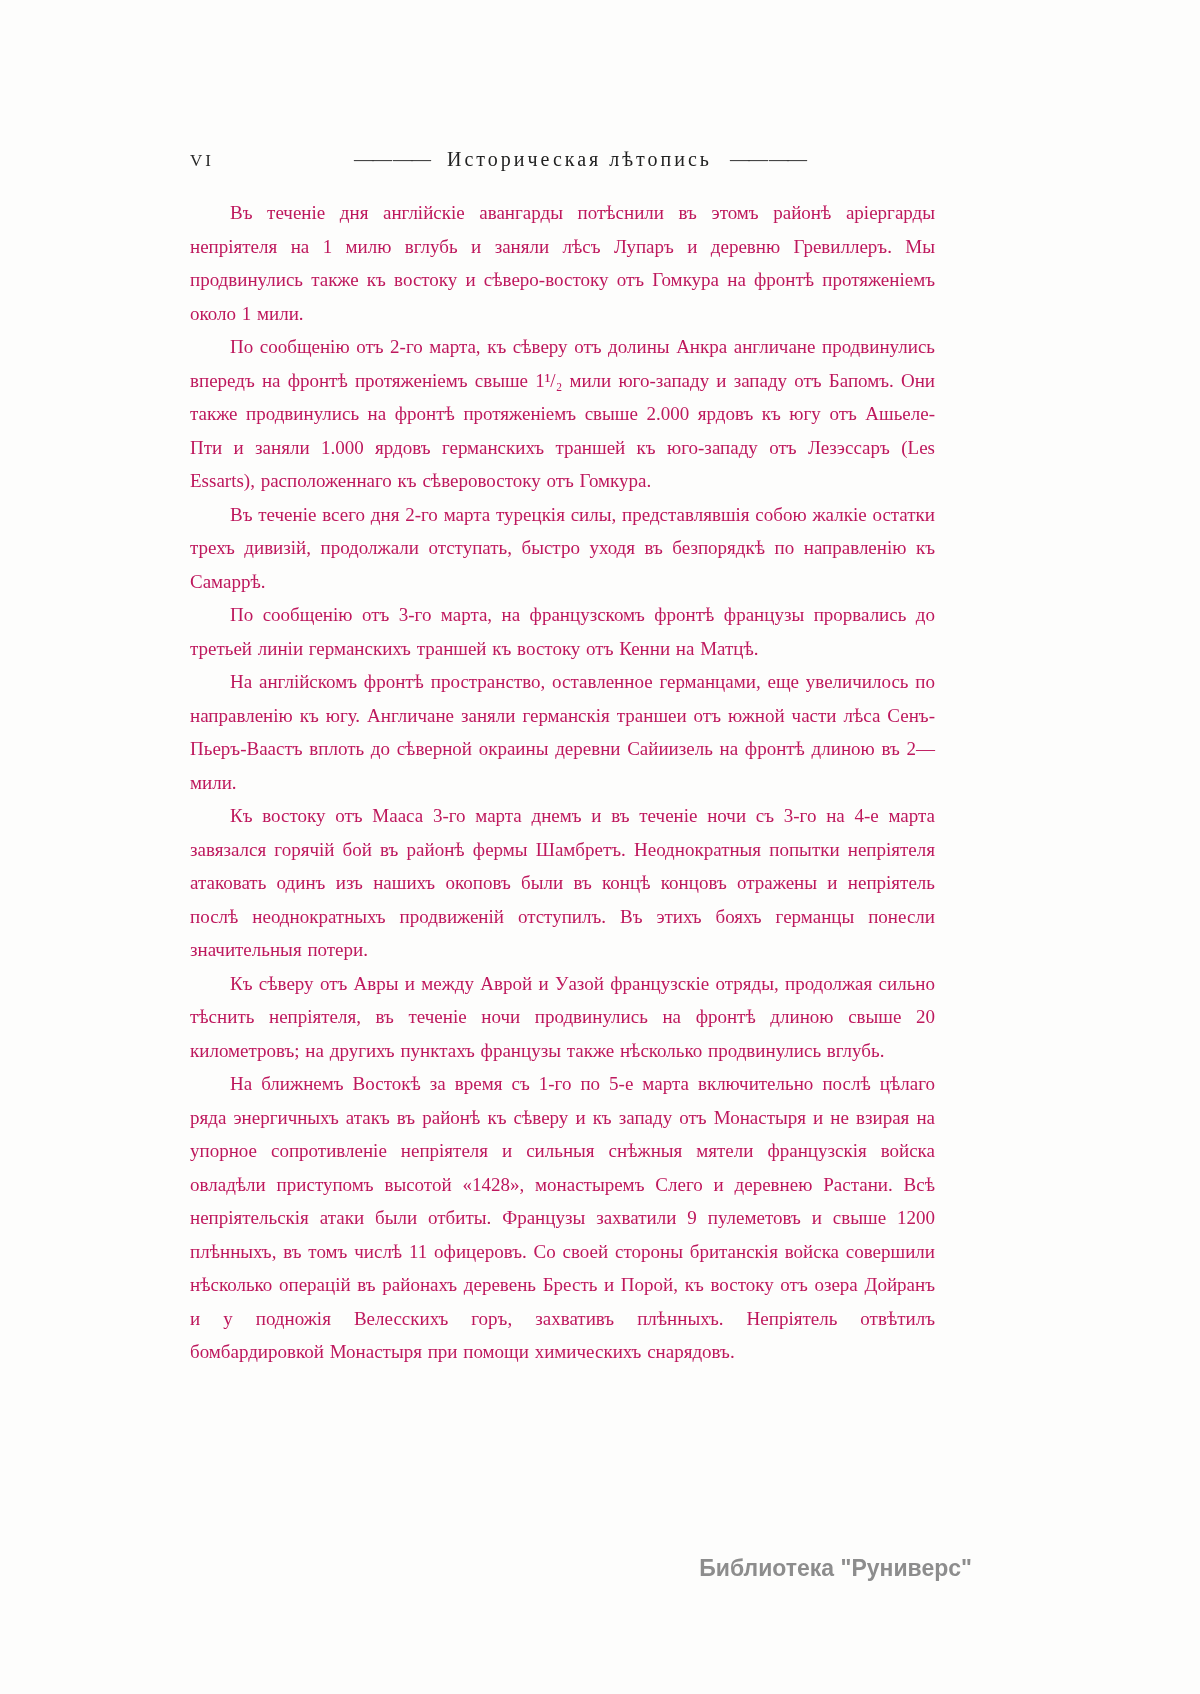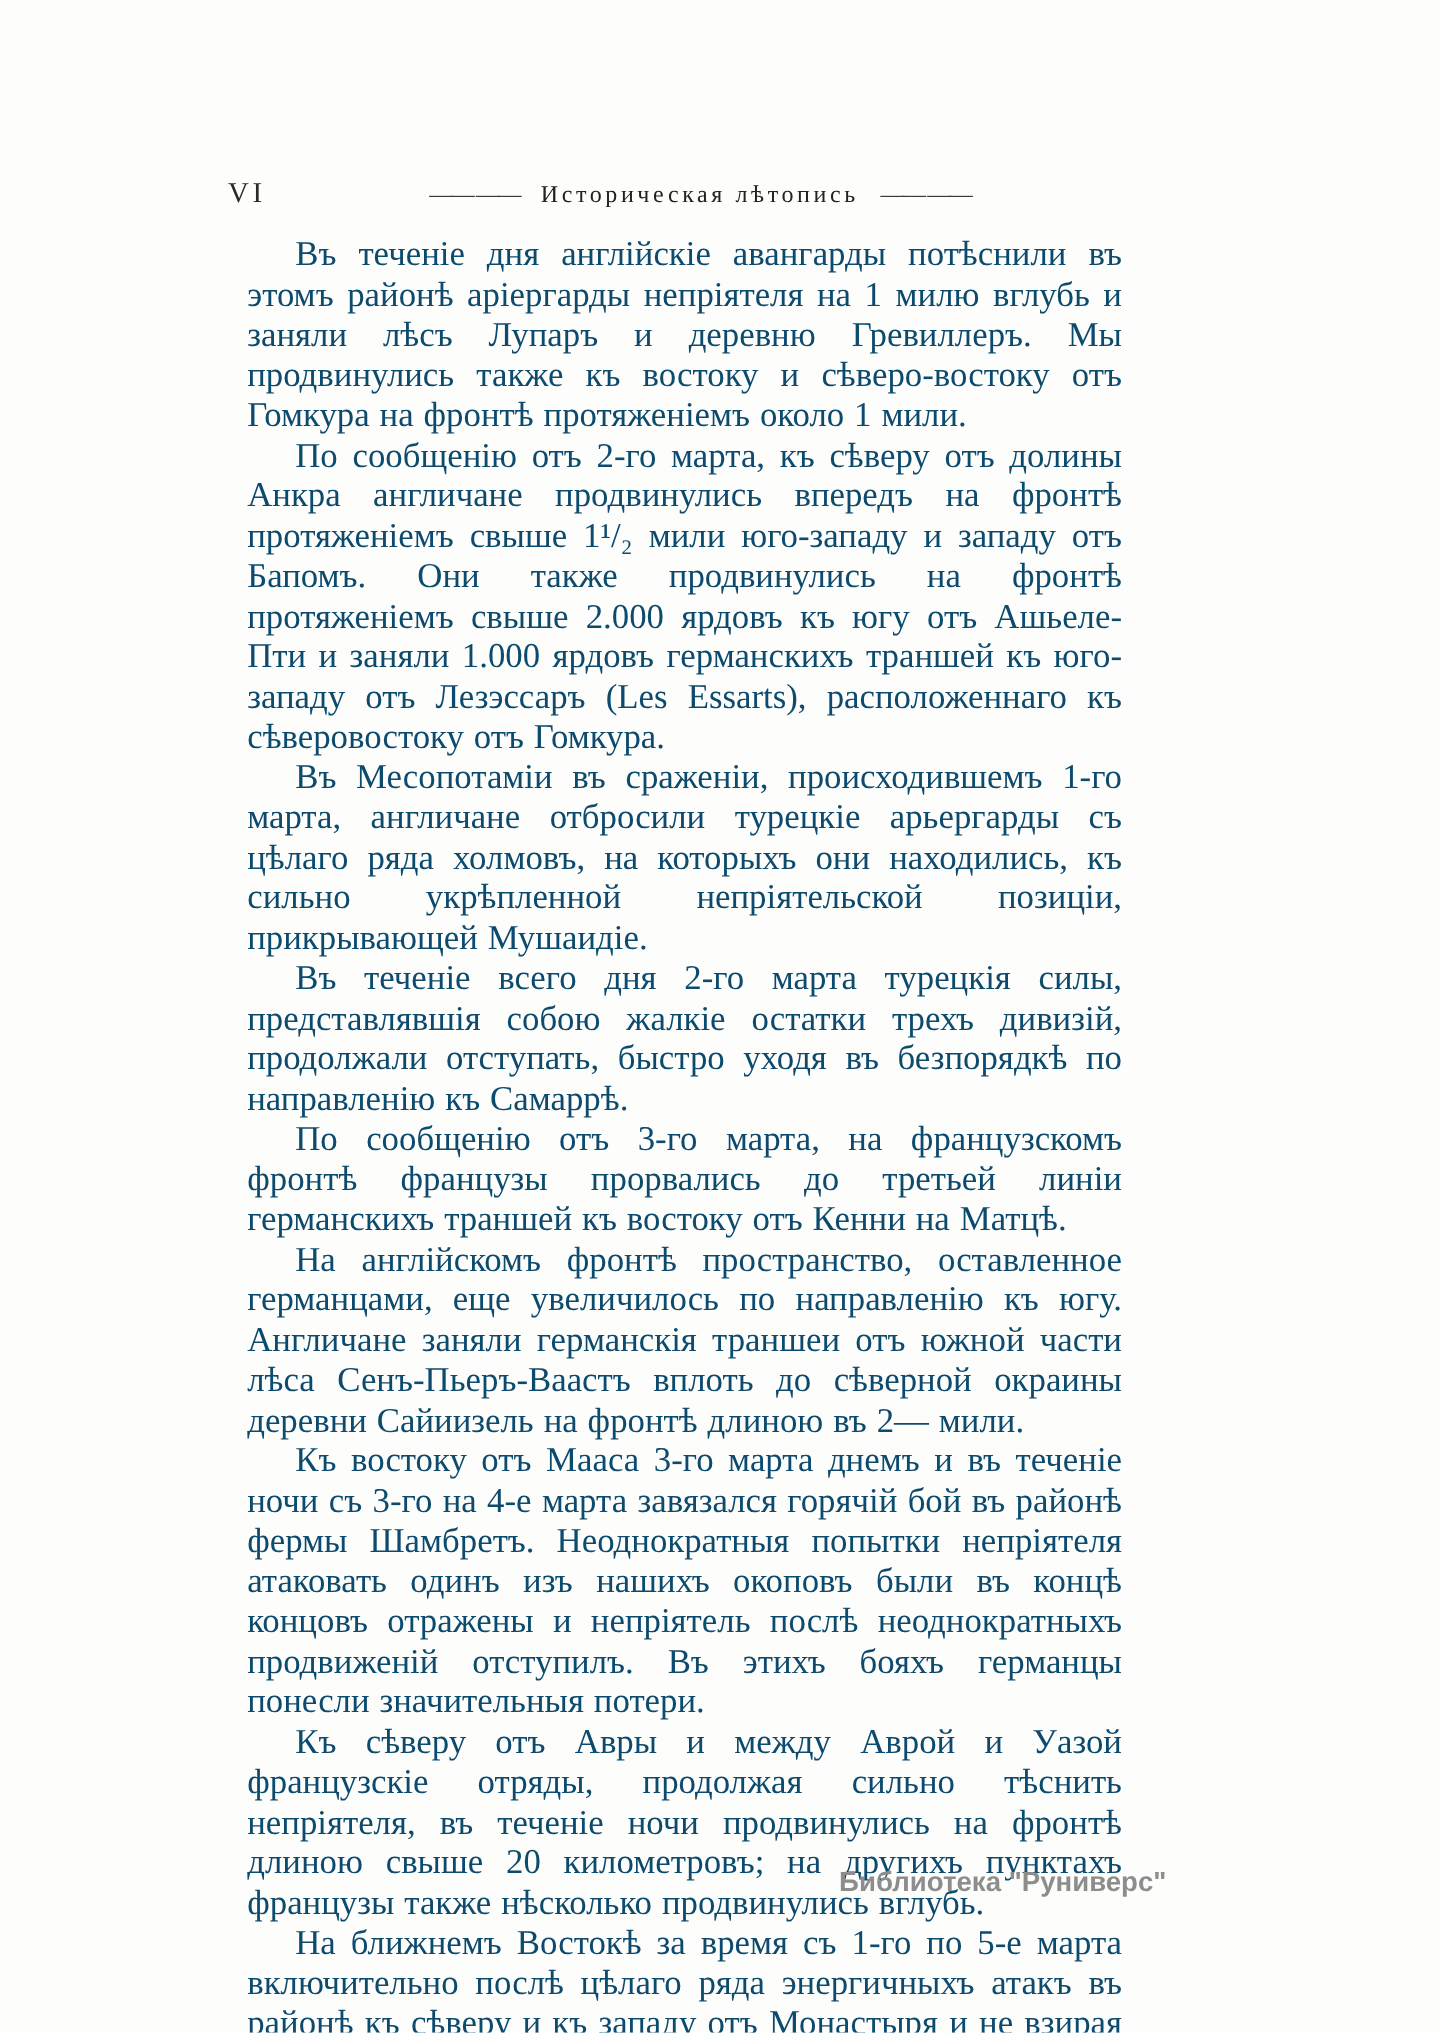--- a/index.html
+++ b/index.html
@@ -18,21 +18,21 @@
   }
   .header {
     position: absolute;
     top: 148px;
     left: 190px;
     right: 255px;
     display: flex;
     align-items: baseline;
   }
   .page-number {
-    font-size: 24px;
+    font-size: 17px;
     letter-spacing: 3px;
     color: #2a2a2a;
   }
   .header-title-wrap {
     flex: 1;
     display: flex;
     justify-content: center;
     align-items: center;
     gap: 18px;
   }
@@ -48,27 +48,26 @@
     color: #222222;
     white-space: nowrap;
   }
   .text-block {
     position: absolute;
     top: 196px;
     left: 190px;
     width: 745px;
   }
   .text-block p {
-    font-size: 29px;
+    font-size: 19px;
     line-height: 33.5px;
     text-align: justify;
     text-indent: 40px;
-    color: #0c4a6e;
+    color: #be185d;
     word-spacing: 1px;
-    margin-left: 16px;
   }
   .watermark {
     position: absolute;
     right: 228px;
     bottom: 112px;
     font-family: "Liberation Sans", "DejaVu Sans", sans-serif;
     font-weight: bold;
     font-size: 23px;
     color: #8d8d8d;
     white-space: nowrap;
@@ -84,21 +83,20 @@
     <span class="header-title-wrap">
       <span class="header-dash">—— ——</span>
       <span class="header-title">Историческая лѣтопись</span>
       <span class="header-dash">—— ——</span>
     </span>
   </div>
 
   <div class="text-block">
     <p>Въ теченіе дня англійскіе авангарды потѣснили въ этомъ районѣ аріергарды непріятеля на 1 милю вглубь и заняли лѣсъ Лупаръ и деревню Гревиллеръ. Мы продвинулись также къ востоку и сѣверо-востоку отъ Гомкура на фронтѣ протяженіемъ около 1 мили.</p>
     <p>По сообщенію отъ 2-го марта, къ сѣверу отъ долины Анкра англичане продвинулись впередъ на фронтѣ протяженіемъ свыше 1¹/₂ мили юго-западу и западу отъ Бапомъ. Они также продвинулись на фронтѣ протяженіемъ свыше 2.000 ярдовъ къ югу отъ Ашьеле-Пти и заняли 1.000 ярдовъ германскихъ траншей къ юго-западу отъ Лезэссаръ (Les Essarts), расположеннаго къ сѣверовостоку отъ Гомкура.</p>
-    <p>Въ Месопотаміи въ сраженіи, происходившемъ 1-го марта, англичане отбросили турецкіе арьергарды съ цѣлаго ряда холмовъ, на которыхъ они находились, къ сильно укрѣпленной непріятельской позиціи, прикрывающей Мушаидіе.</p>
     <p>Въ теченіе всего дня 2-го марта турецкія силы, представлявшія собою жалкіе остатки трехъ дивизій, продолжали отступать, быстро уходя въ безпорядкѣ по направленію къ Самаррѣ.</p>
     <p>По сообщенію отъ 3-го марта, на французскомъ фронтѣ французы прорвались до третьей линіи германскихъ траншей къ востоку отъ Кенни на Матцѣ.</p>
     <p>На англійскомъ фронтѣ пространство, оставленное германцами, еще увеличилось по направленію къ югу. Англичане заняли германскія траншеи отъ южной части лѣса Сенъ-Пьеръ-Ваастъ вплоть до сѣверной окраины деревни Сайиизель на фронтѣ длиною въ 2— мили.</p>
     <p>Къ востоку отъ Мааса 3-го марта днемъ и въ теченіе ночи съ 3-го на 4-е марта завязался горячій бой въ районѣ фермы Шамбретъ. Неоднократныя попытки непріятеля атаковать одинъ изъ нашихъ окоповъ были въ концѣ концовъ отражены и непріятель послѣ неоднократныхъ продвиженій отступилъ. Въ этихъ бояхъ германцы понесли значительныя потери.</p>
     <p>Къ сѣверу отъ Авры и между Аврой и Уазой французскіе отряды, продолжая сильно тѣснить непріятеля, въ теченіе ночи продвинулись на фронтѣ длиною свыше 20 километровъ; на другихъ пунктахъ французы также нѣсколько продвинулись вглубь.</p>
     <p>На ближнемъ Востокѣ за время съ 1-го по 5-е марта включительно послѣ цѣлаго ряда энергичныхъ атакъ въ районѣ къ сѣверу и къ западу отъ Монастыря и не взирая на упорное сопротивленіе непріятеля и сильныя снѣжныя мятели французскія войска овладѣли приступомъ высотой «1428», монастыремъ Слего и деревнею Растани. Всѣ непріятельскія атаки были отбиты. Французы захватили 9 пулеметовъ и свыше 1200 плѣнныхъ, въ томъ числѣ 11 офицеровъ. Со своей стороны британскія войска совершили нѣсколько операцій въ районахъ деревень Бресть и Порой, къ востоку отъ озера Дойранъ и у подножія Велесскихъ горъ, захвативъ плѣнныхъ. Непріятель отвѣтилъ бомбардировкой Монастыря при помощи химическихъ снарядовъ.</p>
   </div>
 
   <div class="watermark">Библиотека "Руниверс"</div>
 

